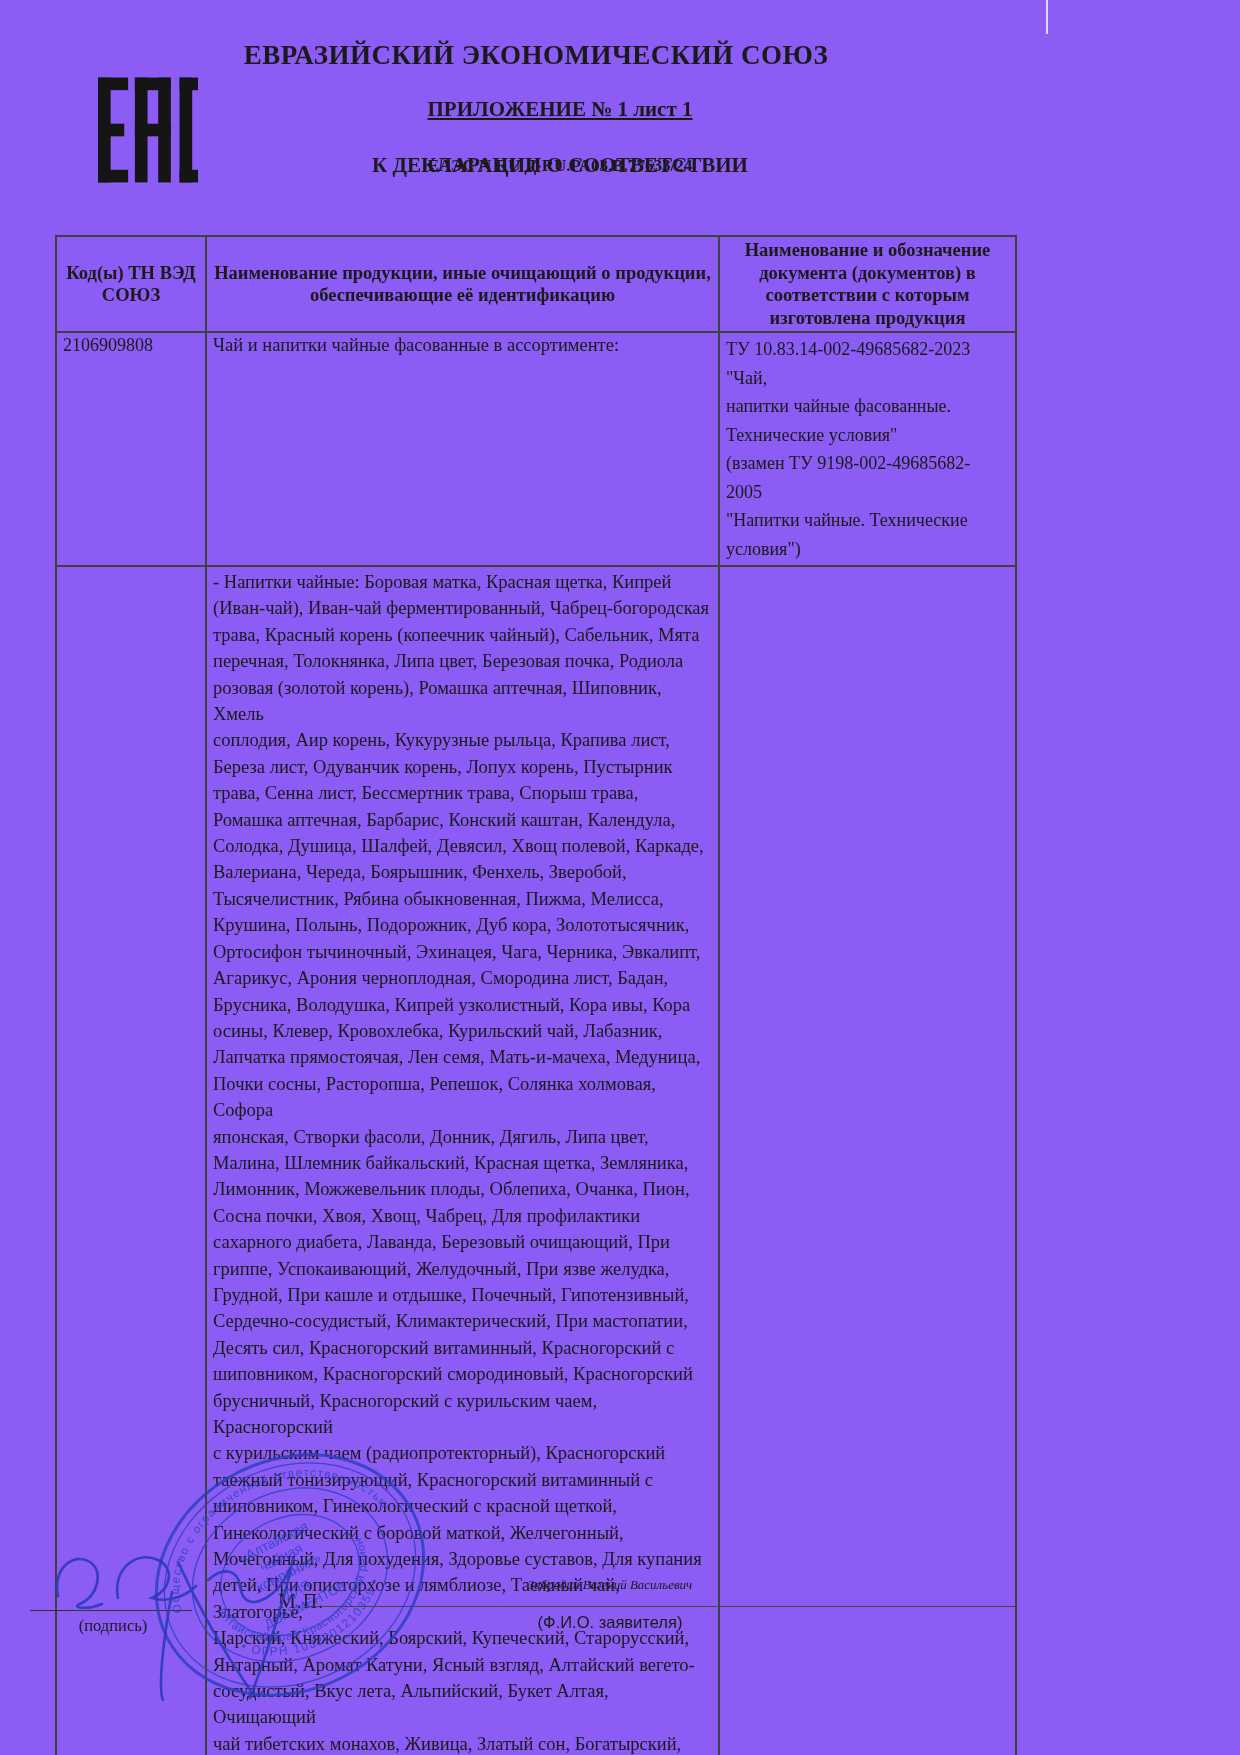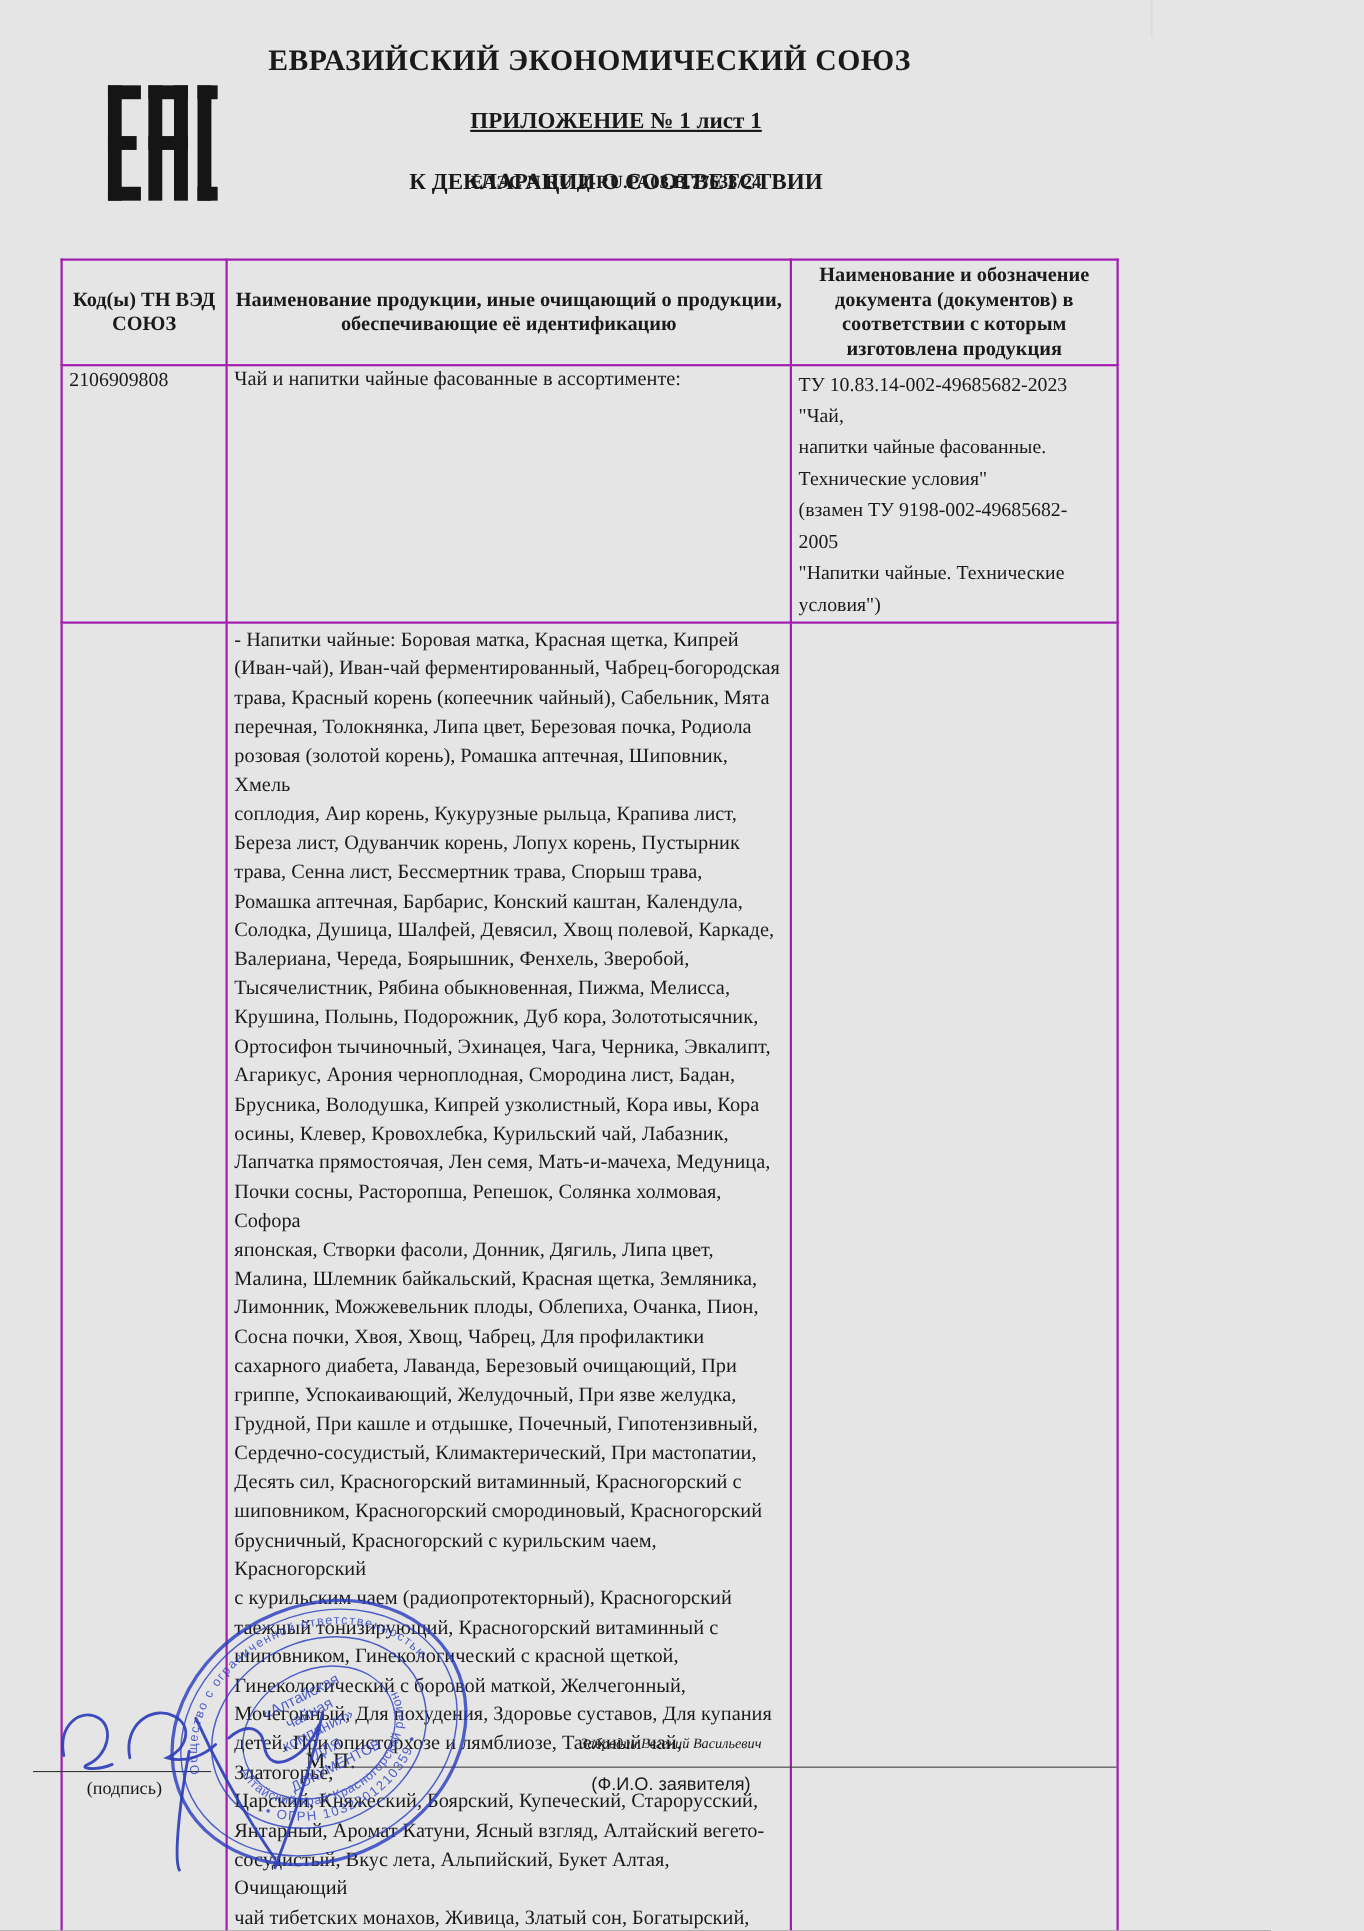--- a/index.html
+++ b/index.html
@@ -1,34 +1,34 @@
 <!DOCTYPE html>
 <html><head>
 <meta charset="utf-8">
 <style>
   html,body{margin:0;padding:0;background:#888;}
   .page{
-    position:relative;width:1240px;height:1755px;background:#e5e5e5;
+    position:relative;width:1240px;height:1755px;background:#8b5cf6;
     margin:0 auto;overflow:hidden;
     font-family:"Liberation Serif","DejaVu Serif",serif;color:#1a1a1a;
   }
   .abs{position:absolute;}
   .center{text-align:center;}
   .prewrap{white-space:pre-line;}
 
   .union-title{left:0;top:40px;width:1072px;font-size:27px;font-weight:bold;letter-spacing:.5px;}
   .appendix1{left:0;top:97px;width:1120px;font-size:21px;font-weight:bold;text-decoration:underline;}
   .appendix2{left:0;top:125px;width:1120px;font-size:21px;font-weight:bold;margin-top:28px;}
   .decl-number{left:0;top:156px;width:1120px;font-size:17px;font-weight:bold;}
   .section-caption{left:55px;top:201px;width:960px;font-size:19.5px;font-weight:bold;text-align:center;}
 
   .eac-logo{left:98px;top:76px;width:100px;height:108px;}
 
   .doc-table{left:55px;top:235px;border-collapse:collapse;table-layout:fixed;width:960px;}
-  .doc-table td{border:2px solid #a21caf;vertical-align:top;padding:2px 6px;overflow:hidden;margin-top:24px;}
+  .doc-table td{border:2px solid #404040;vertical-align:top;padding:2px 6px;overflow:hidden;margin-top:24px;}
   .col-code{width:150px;}
   .col-prod{width:513px;}
   .col-doc{width:297px;}
   .hdr td{font-weight:bold;text-align:center;font-size:18.5px;line-height:22.5px;vertical-align:middle;padding:2px 4px;}
   .hdr{height:90px;}
   .row1{height:155px;}
   .row2{height:1085px;}
   .code-cell{font-size:18px;padding-left:3px;}
   .prod-cell{font-size:18.5px;}
   .doc-cell{font-size:18px;line-height:28.5px;}

